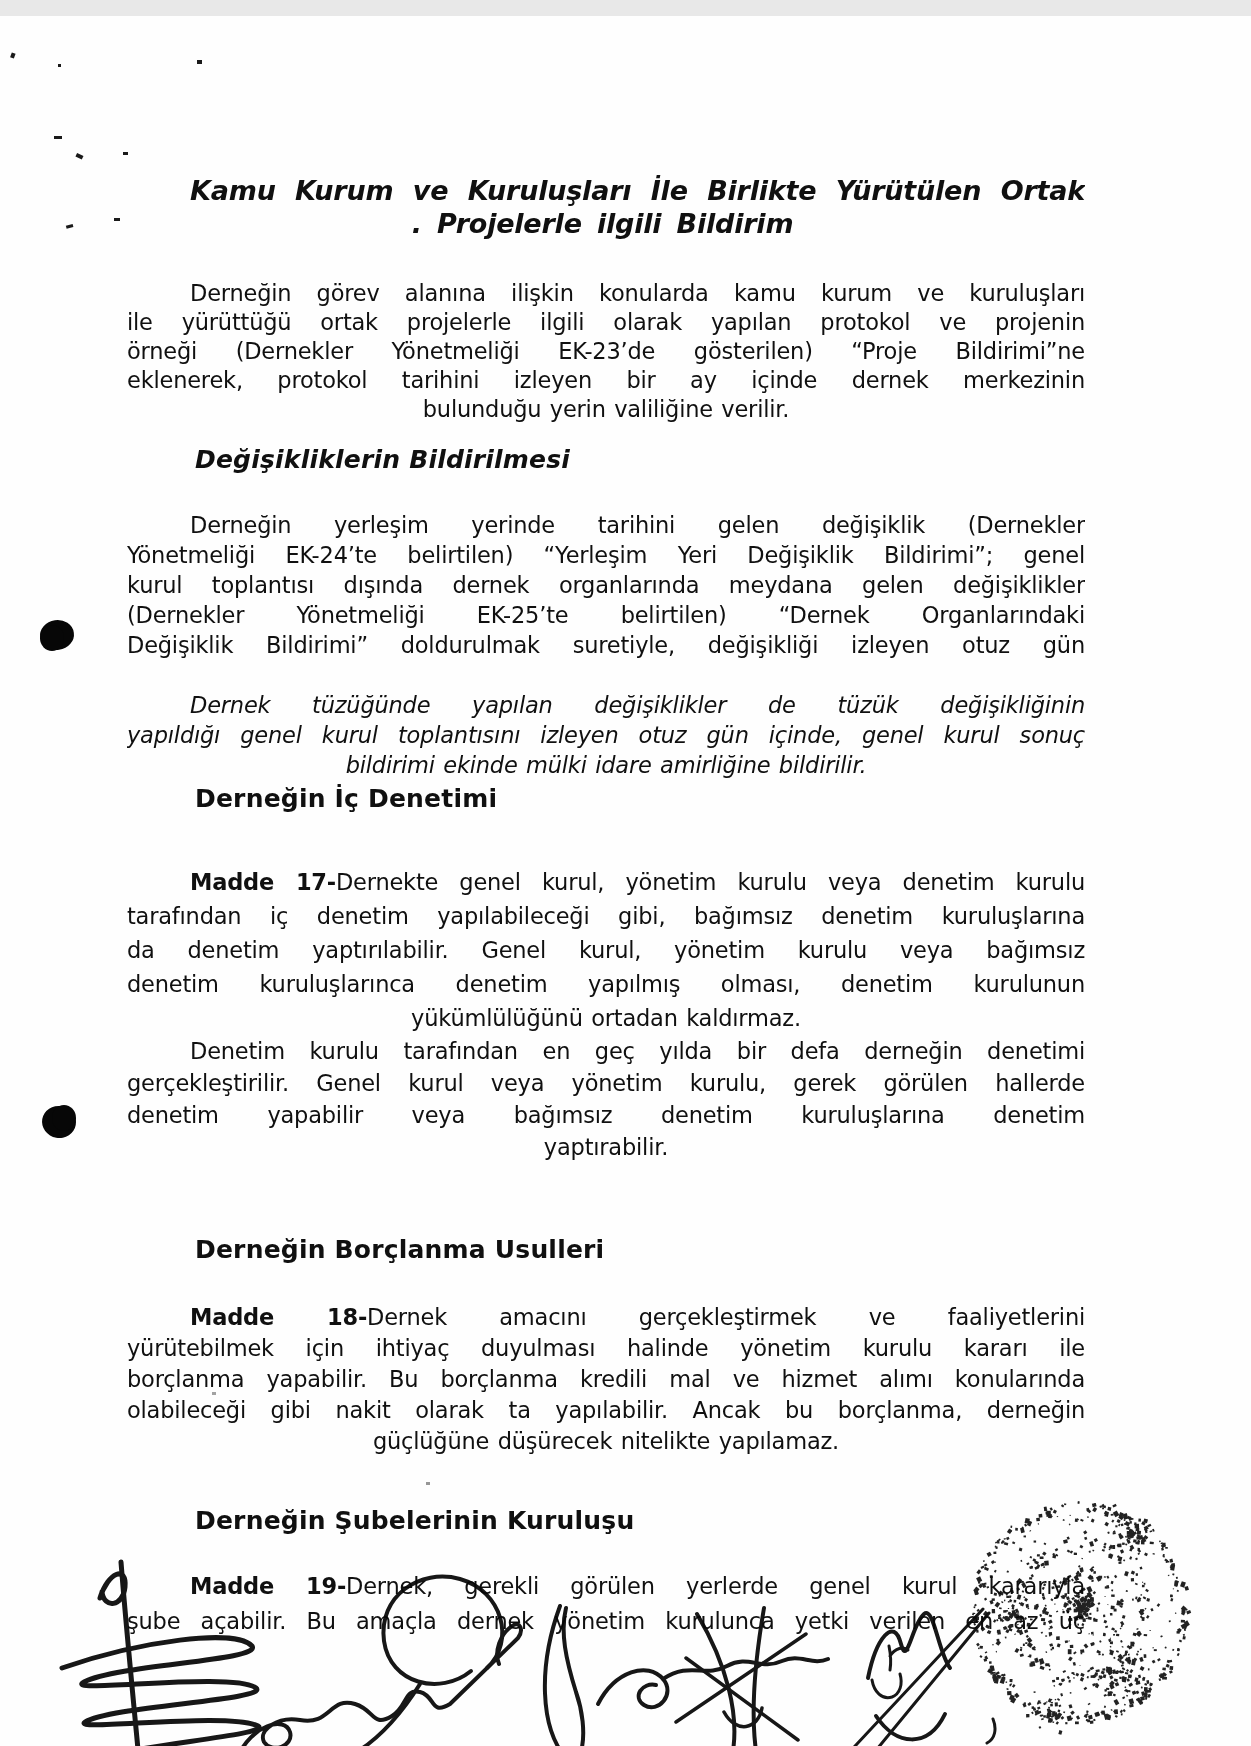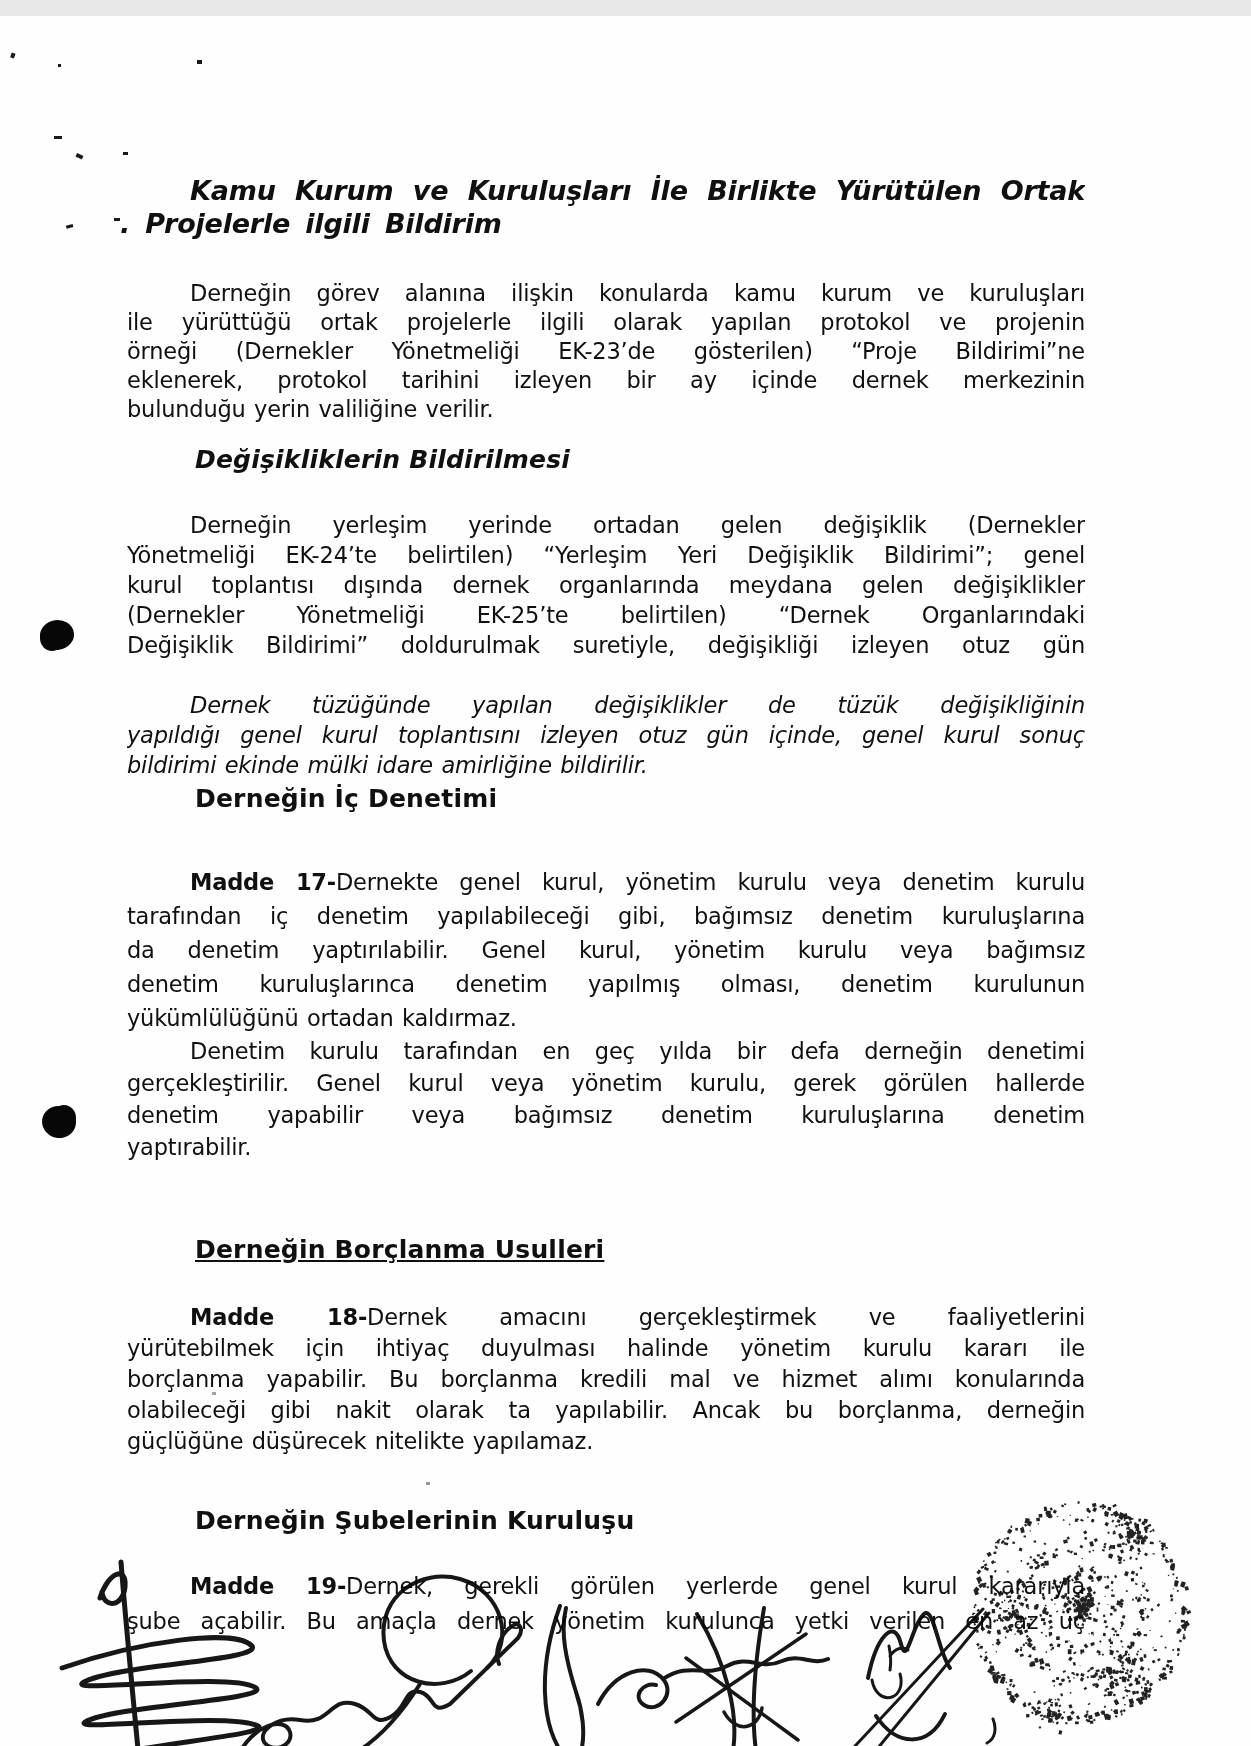--- a/index.html
+++ b/index.html
@@ -16,21 +16,21 @@
   .blk { position:absolute; }
   .blk .ln {
     overflow:hidden;
     letter-spacing:-0.2px;
     word-spacing:1.5px;
     height:var(--lh); line-height:var(--lh);
     white-space:normal;
   }
   .ln.j { text-align:justify; }
   .ln.j::after { content:""; display:inline-block; width:100%; height:0; }
-  .ln.l { text-align:left; }
+  .ln.l { text-align:center; }
   .ln.ind  { padding-left:63px; }
   .ln.tind { padding-left:70px; }
 
   .para  { left:127px; width:958px; font-size:22.5px; }
   .title {
     left:120px; width:965px;
     font-size:27px; font-weight:bold; font-style:italic;
     letter-spacing:0.3px;
   }
   .title .ln { word-spacing:6px; }
@@ -42,21 +42,21 @@
   .heading-italic { font-style:italic; }
 
   #blk-title { top:158px; --lh:33px; }
   #blk-p1    { top:263px; --lh:29px; }
   #blk-h-degisiklikler { top:429px; }
   #blk-p2    { top:494px; --lh:30px; }
   #blk-p3    { top:674px;font-style:italic; --lh:30px; }
   #blk-h-ic-denetim    { top:768px; }
   #blk-p4    { top:849px; --lh:34px; }
   #blk-p5    { top:1019px; --lh:32px; }
-  #blk-h-borclanma     { top:1219px;text-decoration:underline; }
+  #blk-h-borclanma     { top:1219px; }
   #blk-p6    { top:1286px; --lh:31px; }
   #blk-h-subeler       { top:1490px; }
   #blk-p7    { top:1553px; --lh:35px; }
 
   #overlay {
     position:absolute; top:0; left:0;
     width:1251px; height:1746px;
     pointer-events:none;
   }
   .scan-edge {
@@ -75,21 +75,21 @@
       </div>
       <div id="blk-p1" class="blk para">
         <div class="ln j ind">Derneğin görev alanına ilişkin konularda kamu kurum ve kuruluşları</div>
         <div class="ln j">ile yürüttüğü ortak projelerle ilgili olarak yapılan protokol ve projenin</div>
         <div class="ln j">örneği (Dernekler Yönetmeliği EK-23’de gösterilen) “Proje Bildirimi”ne</div>
         <div class="ln j">eklenerek, protokol tarihini izleyen bir ay içinde dernek merkezinin</div>
         <div class="ln l">bulunduğu yerin valiliğine verilir.</div>
       </div>
       <div id="blk-h-degisiklikler" class="blk heading-italic">Değişikliklerin Bildirilmesi</div>
       <div id="blk-p2" class="blk para">
-        <div class="ln j ind">Derneğin yerleşim yerinde ortadan gelen değişiklik (Dernekler</div>
+        <div class="ln j ind">Derneğin yerleşim yerinde tarihini gelen değişiklik (Dernekler</div>
         <div class="ln j">Yönetmeliği EK-24’te belirtilen) “Yerleşim Yeri Değişiklik Bildirimi”; genel</div>
         <div class="ln j">kurul toplantısı dışında dernek organlarında meydana gelen değişiklikler</div>
         <div class="ln j">(Dernekler Yönetmeliği EK-25’te belirtilen) “Dernek Organlarındaki</div>
         <div class="ln j">Değişiklik Bildirimi” doldurulmak suretiyle, değişikliği izleyen otuz gün</div>
       </div>
       <div id="blk-p3" class="blk para">
         <div class="ln j ind">Dernek tüzüğünde yapılan değişiklikler de tüzük değişikliğinin</div>
         <div class="ln j">yapıldığı genel kurul toplantısını izleyen otuz gün içinde, genel kurul sonuç</div>
         <div class="ln l">bildirimi ekinde mülki idare amirliğine bildirilir.</div>
       </div>

